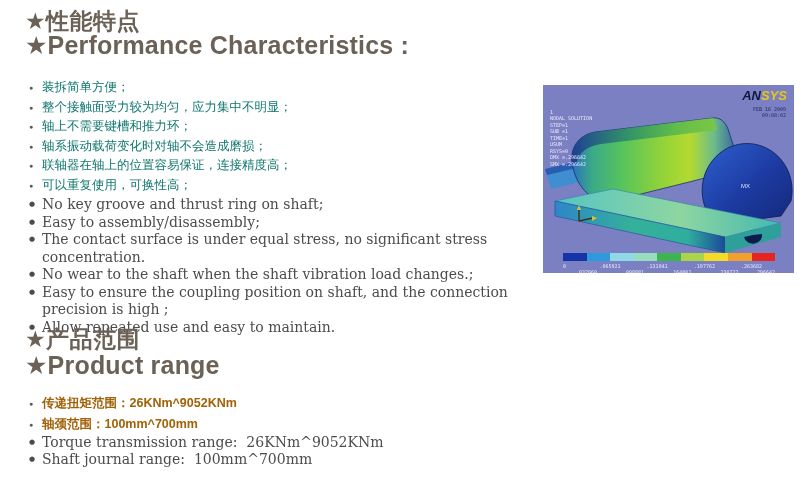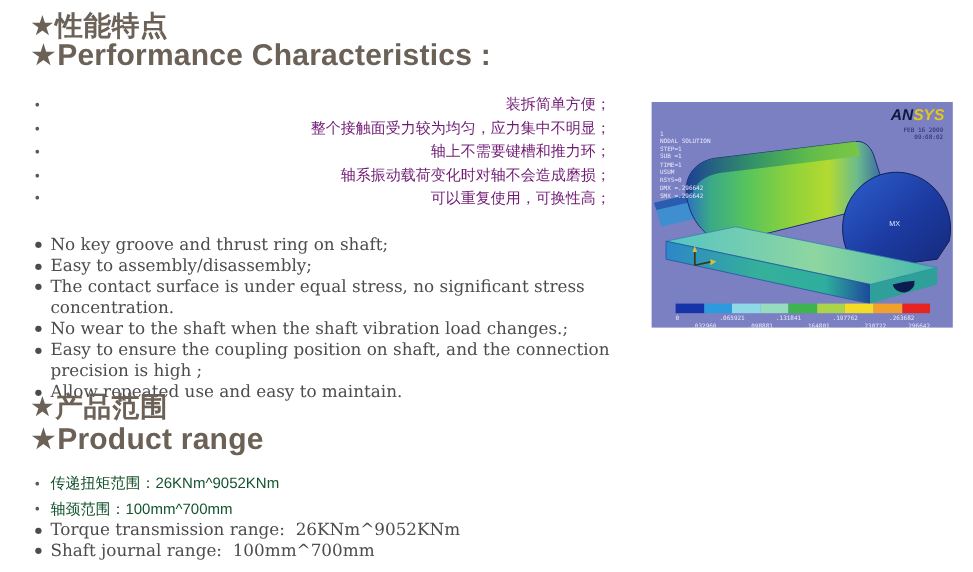--- a/index.html
+++ b/index.html
@@ -12,25 +12,25 @@
   .perf-title-zh{top:6px;}
   .perf-title-en{top:31px;}
   .range-title-zh{top:324px;}
   .range-title-en{top:351px;}
 
   
   ul.blist{position:absolute;left:29px;margin:0;padding:0;list-style:none;}
   ul.blist li{position:relative;padding-left:13px;white-space:pre-wrap;}
   ul.blist li::before{content:"\25CF";position:absolute;left:0;top:0;font-size:7px;}
   .perf-zh{top:78px;width:480px;}
-  .perf-zh li{font-size:12.5px;line-height:19.5px;color:#701a75;text-align:right;}
+  .perf-zh li{font-size:12.5px;line-height:19.5px;color:#0f766e;}
   .perf-zh li::before{color:#5a5858;top:2px;}
   .perf-en{top:196px;width:500px;}
   .range-zh{top:393px;width:420px;}
-  .range-zh li{font-size:12.5px;line-height:21px;color:#14532d;}
+  .range-zh li{font-size:12.5px;line-height:21px;color:#a16207;font-weight:bold;}
   .range-zh li::before{color:#5a5858;top:3px;}
   .en-serif li{font-family:"DejaVu Serif","Liberation Serif",serif;font-size:14px;line-height:17.5px;color:#4c4c4c;}
   .en-serif li::before{color:#4c4c4c;top:2px;}
   .range-en{top:434px;width:450px;}
   .range-en li{line-height:16.5px;}
 
   
   figure.sim{position:absolute;left:539px;top:81px;width:251px;height:188px;margin:4px;
              background:#7b80c3;overflow:hidden;}
   .model{position:absolute;left:0;top:0;width:251px;height:188px;}
@@ -68,20 +68,21 @@
 
   <h1 class="h-zh perf-title-zh">★性能特点</h1>
   <h1 class="h-en perf-title-en">★Performance Characteristics :</h1>
 
   <ul class="blist perf-zh">
 
   <li>装拆简单方便；</li>
       <li>整个接触面受力较为均匀，应力集中不明显；</li>
       <li>轴上不需要键槽和推力环；</li>
       <li>轴系振动载荷变化时对轴不会造成磨损；</li>
+      <li>联轴器在轴上的位置容易保证，连接精度高；</li>
       <li>可以重复使用，可换性高；</li>
     </ul>
 
   <ul class="blist en-serif perf-en">
 
   <li>No key groove and thrust ring on shaft;</li>
       <li>Easy to assembly/disassembly;</li>
       <li>The contact surface is under equal stress, no significant stress concentration.</li>
       <li>No wear to the shaft when the shaft vibration load changes.;</li>
       <li>Easy to ensure the coupling position on shaft, and the connection precision is high ;</li>

